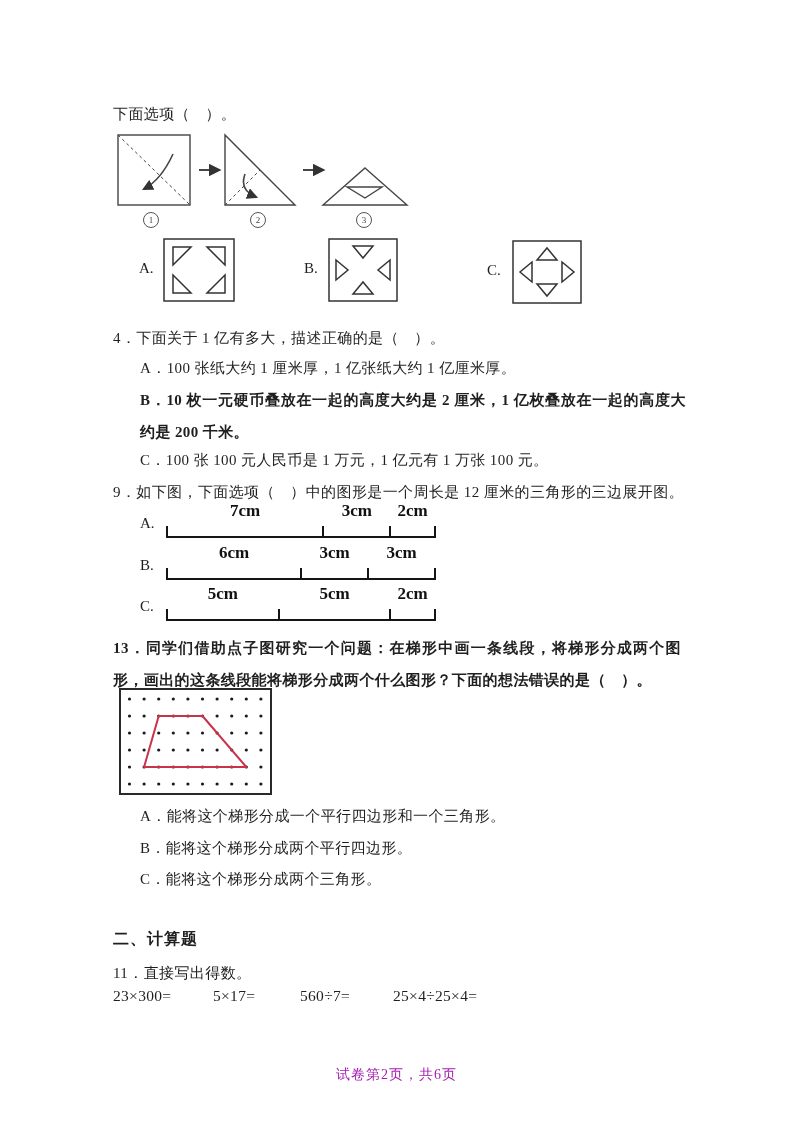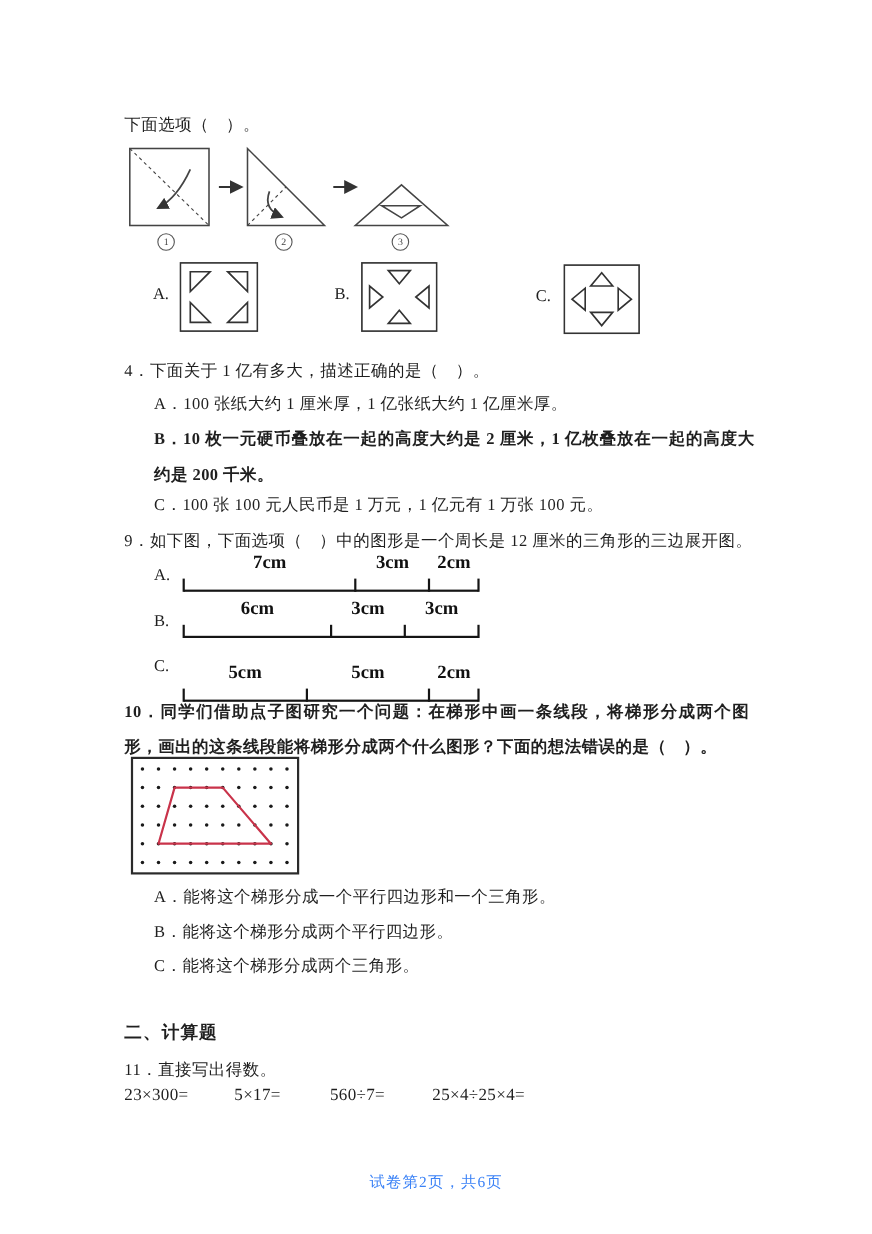--- a/index.html
+++ b/index.html
@@ -22,21 +22,21 @@
   .ruler-base{position:absolute;left:0;right:0;bottom:0;height:2px;background:#151515;}
   .ruler-tick{position:absolute;bottom:0;width:2px;height:12px;background:#151515;margin-left:-1px;}
   .ruler-label{
     position:absolute;top:-3px;transform:translateX(-50%);
     font-weight:700;font-size:17px;color:#111;white-space:nowrap;
   }
   
   .dotgrid{border:2px solid #2a2a2a;background:#fff;line-height:0;}
   .section-title{font-family:"Liberation Sans","DejaVu Sans",sans-serif;font-weight:700;font-size:16px;letter-spacing:1px;}
   .expr{font-size:15.5px;letter-spacing:.3px;}
-  .footer{width:793px;text-align:center;font-size:14px;color:#3b82f6;letter-spacing:1px;}
+  .footer{width:793px;text-align:center;font-size:14px;color:#a21caf;letter-spacing:1px;}
   svg{display:block;}
 </style>
 </head>
 <body>
 
 <div class="abs stem" style="left:113px;top:98px;">下面选项（　）。</div>
 
 <svg class="abs" style="left:113px;top:130px;" width="500" height="82" viewBox="0 0 500 82">
   <defs>
     <marker id="arr" viewBox="0 0 10 10" refX="8" refY="5" markerWidth="7" markerHeight="7" orient="auto-start-reverse">
@@ -132,32 +132,32 @@
     <div class="ruler-tick" style="left: 0px;"></div>
     <div class="ruler-tick" style="left: 134px;"></div>
     <div class="ruler-tick" style="left: 201px;"></div>
     <div class="ruler-tick" style="left: 268px;"></div>
     <span class="ruler-label" style="left: 67px;">6cm</span>
     <span class="ruler-label" style="left: 167.5px;">3cm</span>
     <span class="ruler-label" style="left: 234.5px;">3cm</span>
   </div>
 
 <span class="abs opt-letter" style="left:140px;top:598px;">C.</span>
-<div class="abs ruler" style="left:167px;top:587px;margin-top:17px;">
+<div class="abs ruler" style="left:167px;top:587px;">
     <div class="ruler-base"></div>
     <div class="ruler-tick" style="left: 0px;"></div>
     <div class="ruler-tick" style="left: 111.667px;"></div>
     <div class="ruler-tick" style="left: 223.333px;"></div>
     <div class="ruler-tick" style="left: 268px;"></div>
     <span class="ruler-label" style="left: 55.8333px;">5cm</span>
     <span class="ruler-label" style="left: 167.5px;">5cm</span>
     <span class="ruler-label" style="left: 245.667px;">2cm</span>
   </div>
 
-<div class="abs stem justify" style="left:113px;top:632px;width:568px;">10．同学们借助点子图研究一个问题：在梯形中画一条线段，将梯形分成两个图形，画出的这条线段能将梯形分成两个什么图形？下面的想法错误的是（　）。</div>
+<div class="abs stem justify" style="left:113px;top:632px;width:568px;">13．同学们借助点子图研究一个问题：在梯形中画一条线段，将梯形分成两个图形，画出的这条线段能将梯形分成两个什么图形？下面的想法错误的是（　）。</div>
 
 <div class="abs dotgrid" style="left:119px;top:688px;">
   <svg width="149" height="103" viewBox="0 0 149 103">
       <circle cx="8.5" cy="9" r="1.6" fill="#1a1a1a"></circle>
       <circle cx="23.1" cy="9" r="1.6" fill="#1a1a1a"></circle>
       <circle cx="37.7" cy="9" r="1.6" fill="#1a1a1a"></circle>
       <circle cx="52.3" cy="9" r="1.6" fill="#1a1a1a"></circle>
       <circle cx="66.9" cy="9" r="1.6" fill="#1a1a1a"></circle>
       <circle cx="81.5" cy="9" r="1.6" fill="#1a1a1a"></circle>
       <circle cx="96.1" cy="9" r="1.6" fill="#1a1a1a"></circle>

